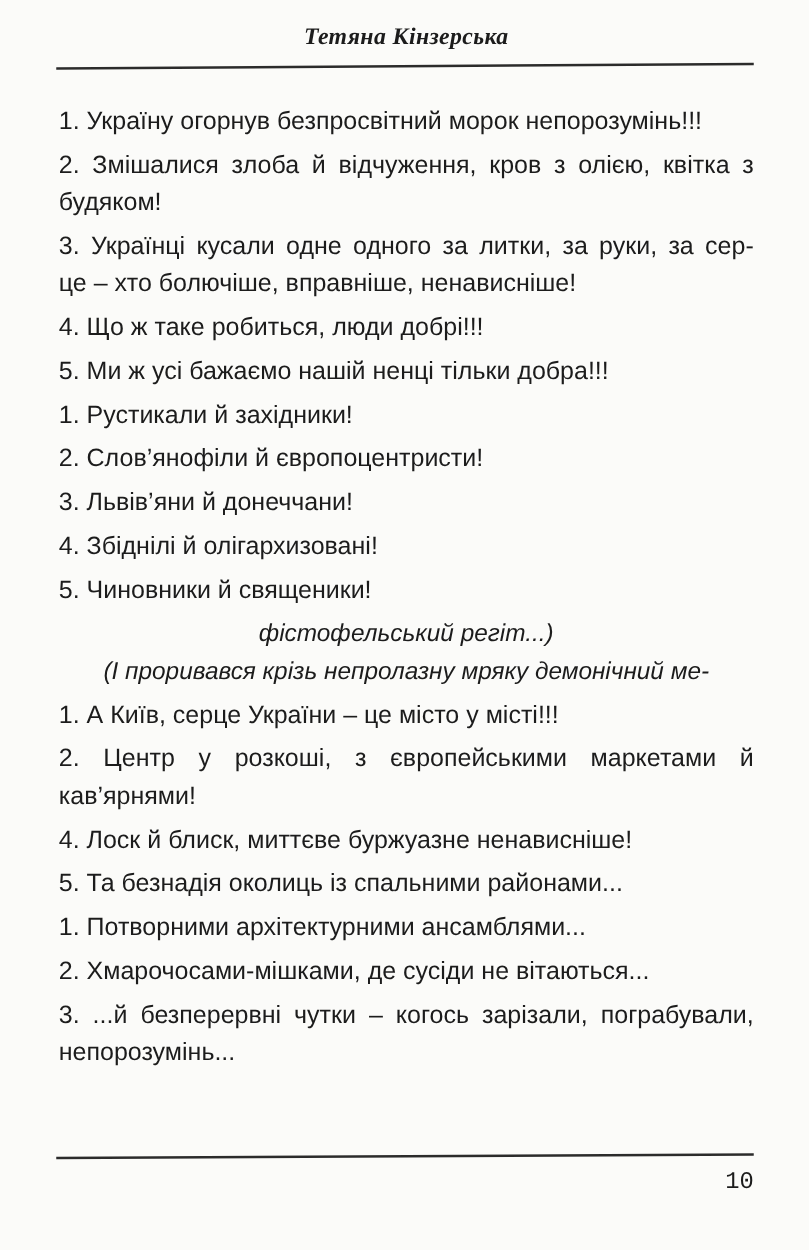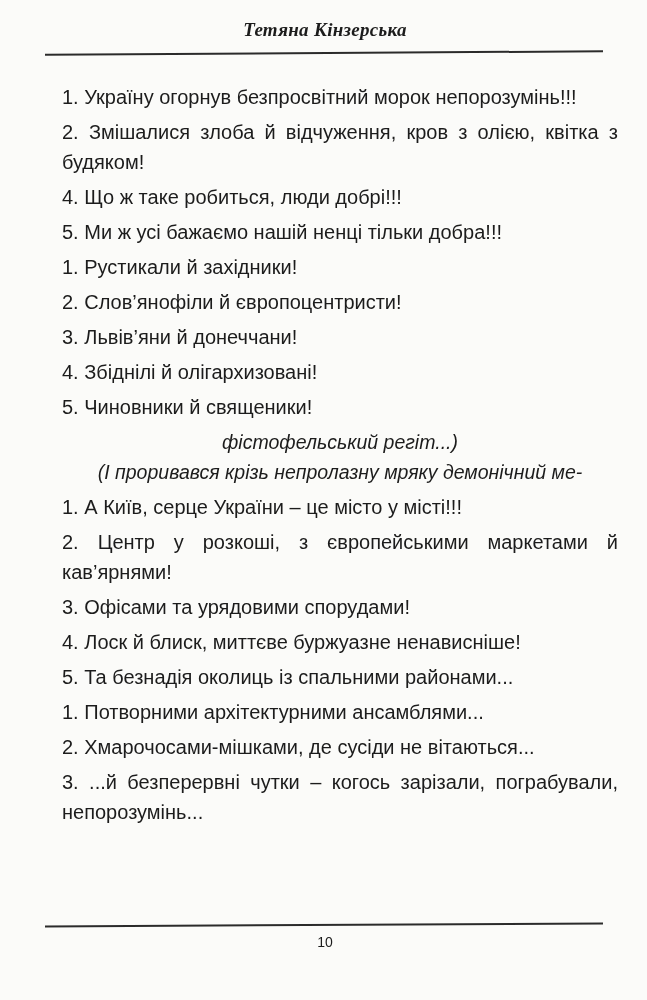--- a/index.html
+++ b/index.html
@@ -21,40 +21,40 @@
     font-size: 19px; letter-spacing: .3px;
   }
   .rule {
     position: absolute; left: 45px; width: 558px; height: 0;
     border-top: 2px solid #2b2b2b;
   }
   .rule-top { top: 52px; transform: rotate(-0.35deg); }
   .rule-bottom { top: 924px; transform: rotate(-0.3deg); }
 
   .content {
-    position: absolute; top: 82px; left: 62px; width: 556px;
+    position: absolute; top: 82px; left: 47px; width: 556px;
     font-size: 20px; line-height: 30px;
   }
   .item { margin: 0 0 5px 0; }
   .line { display: block; }
   .nowrap { white-space: nowrap; }
   .fit { text-align: justify; text-align-last: justify; }
 
   .aside {
     margin: 0 0 5px 0;
     font-style: italic;
     font-size: 19.5px;
     text-align: center;
   }
 
   .pageno {
     position: absolute; top: 934px; left: 47px; width: 556px;
-    text-align: center;
-    font-family: Liberation Sans, sans-serif;
-    font-size: 14px;
+    text-align: right;
+    font-family: Liberation Mono, monospace;
+    font-size: 19px;
   }
 </style>
 </head>
 <body>
 
 <div class="page">
 
   <div class="header-author">Тетяна Кінзерська</div>
   <div class="rule rule-top"></div>
 
@@ -62,20 +62,24 @@
 
     <div class="item">
         <span class="line nowrap"><span>1.</span> <span>Україну огорнув безпросвітний морок непорозумінь!!!</span></span>
       </div>
 
     <div class="item">
       <span class="line fit"><span>2.</span> <span>Змішалися злоба й відчуження, кров з олією, квітка з</span></span>
       <span class="line nowrap">будяком!</span>
     </div>
 
+    <div class="item">
+      <span class="line fit"><span>3.</span> <span>Українці кусали одне одного за литки, за руки, за сер-</span></span>
+      <span class="line nowrap">це – хто болючіше, вправніше, ненависніше!</span>
+    </div>
 
     <div class="item">
         <span class="line nowrap"><span>4.</span> <span>Що ж таке робиться, люди добрі!!!</span></span>
       </div>
 
     <div class="item">
         <span class="line nowrap"><span>5.</span> <span>Ми ж усі бажаємо нашій ненці тільки добра!!!</span></span>
       </div>
 
     <div class="item">
@@ -105,23 +109,20 @@
 
     <div class="item">
         <span class="line nowrap"><span>1.</span> <span>А Київ, серце України – це місто у місті!!!</span></span>
       </div>
 
     <div class="item">
       <span class="line fit"><span>2.</span> <span>Центр у розкоші, з європейськими маркетами й</span></span>
       <span class="line nowrap">кав’ярнями!</span>
     </div>
 
-    <div class="item">
-        <span class="line nowrap"><span>3.</span> <span>Офісами та урядовими спорудами!</span></span>
-      </div>
 
     <div class="item">
         <span class="line nowrap"><span>4.</span> <span>Лоск й блиск, миттєве буржуазне ненависніше!</span></span>
       </div>
 
     <div class="item">
         <span class="line nowrap"><span>5.</span> <span>Та безнадія околиць із спальними районами...</span></span>
       </div>
 
     <div class="item">

